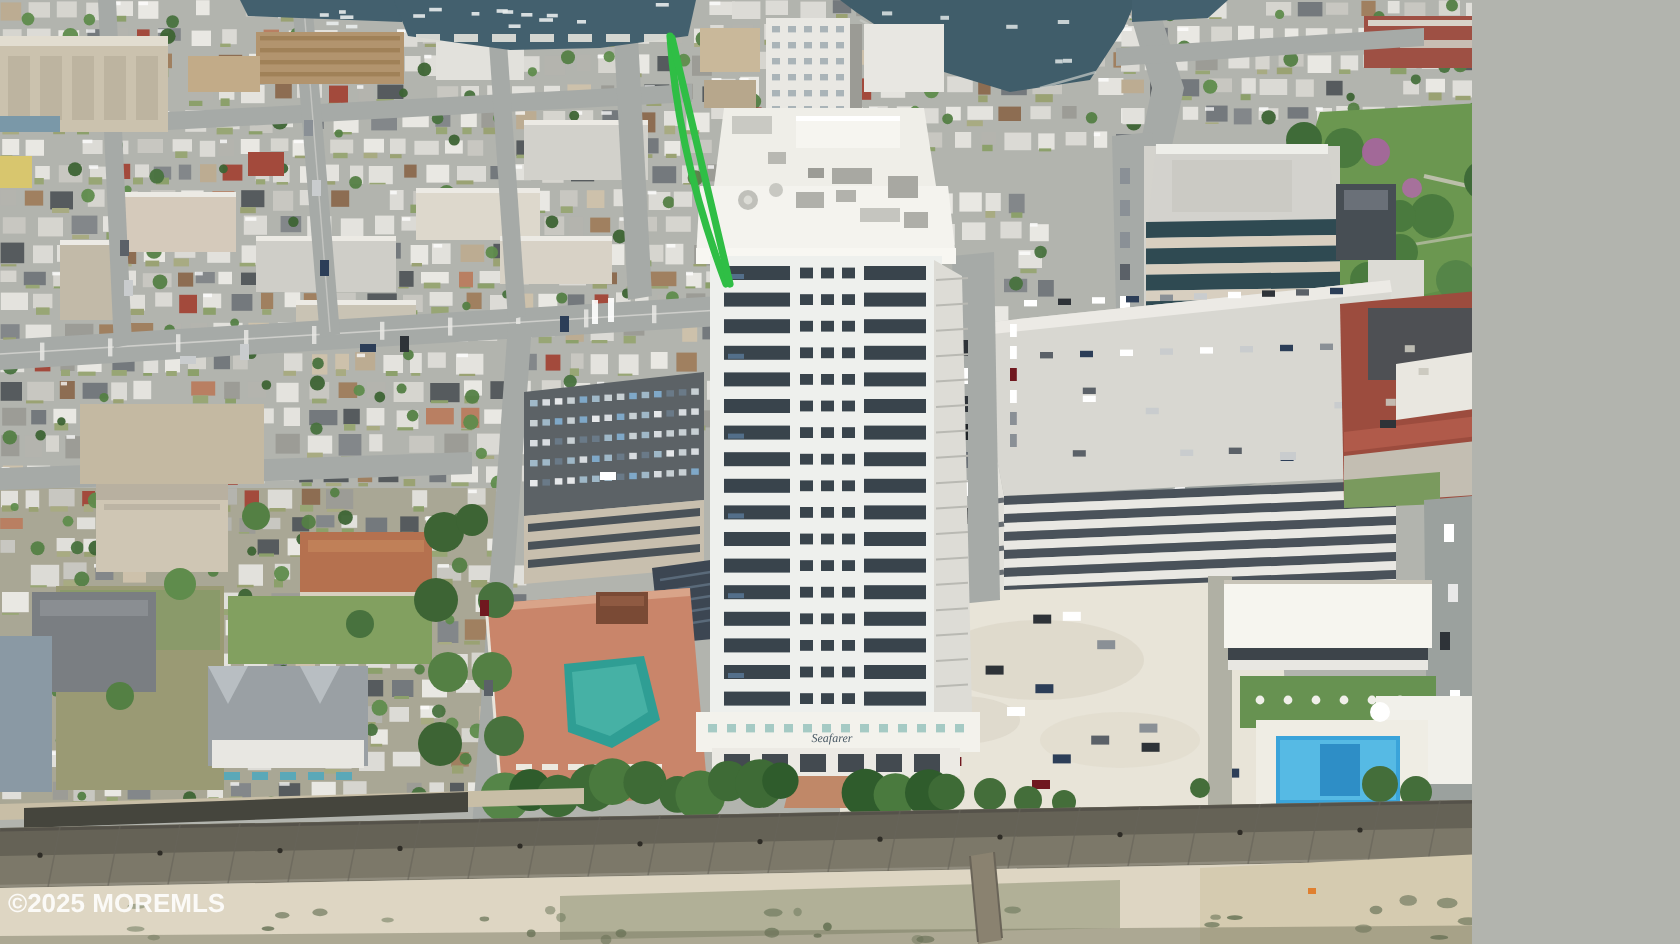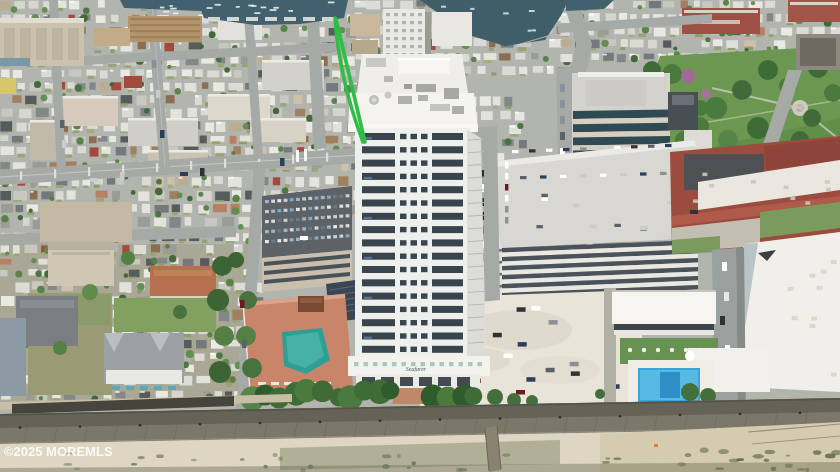--- a/index.html
+++ b/index.html
@@ -1,14 +1,14 @@
 <!DOCTYPE html>
 <html><head><meta charset="utf-8"><style>
 html,body{margin:0;padding:0;background:#b2b4ae;}
-#scene{width:840px;height:472px;overflow:hidden;position:relative;text-align:center;}
+#scene{width:736px;height:472px;overflow:hidden;position:relative;text-align:center;}
 </style></head><body>
 <div id="scene">
 <svg width="840" height="472" viewBox="0 0 840 472">
 
 <g>
         <rect x="0.0" y="0.0" width="840.0" height="472.0" fill="#b2b4ae"></rect>
       </g>
 
 <g>
         <rect x="0.3" y="1.2" width="10.3" height="9.1" fill="#bcac92"></rect>

